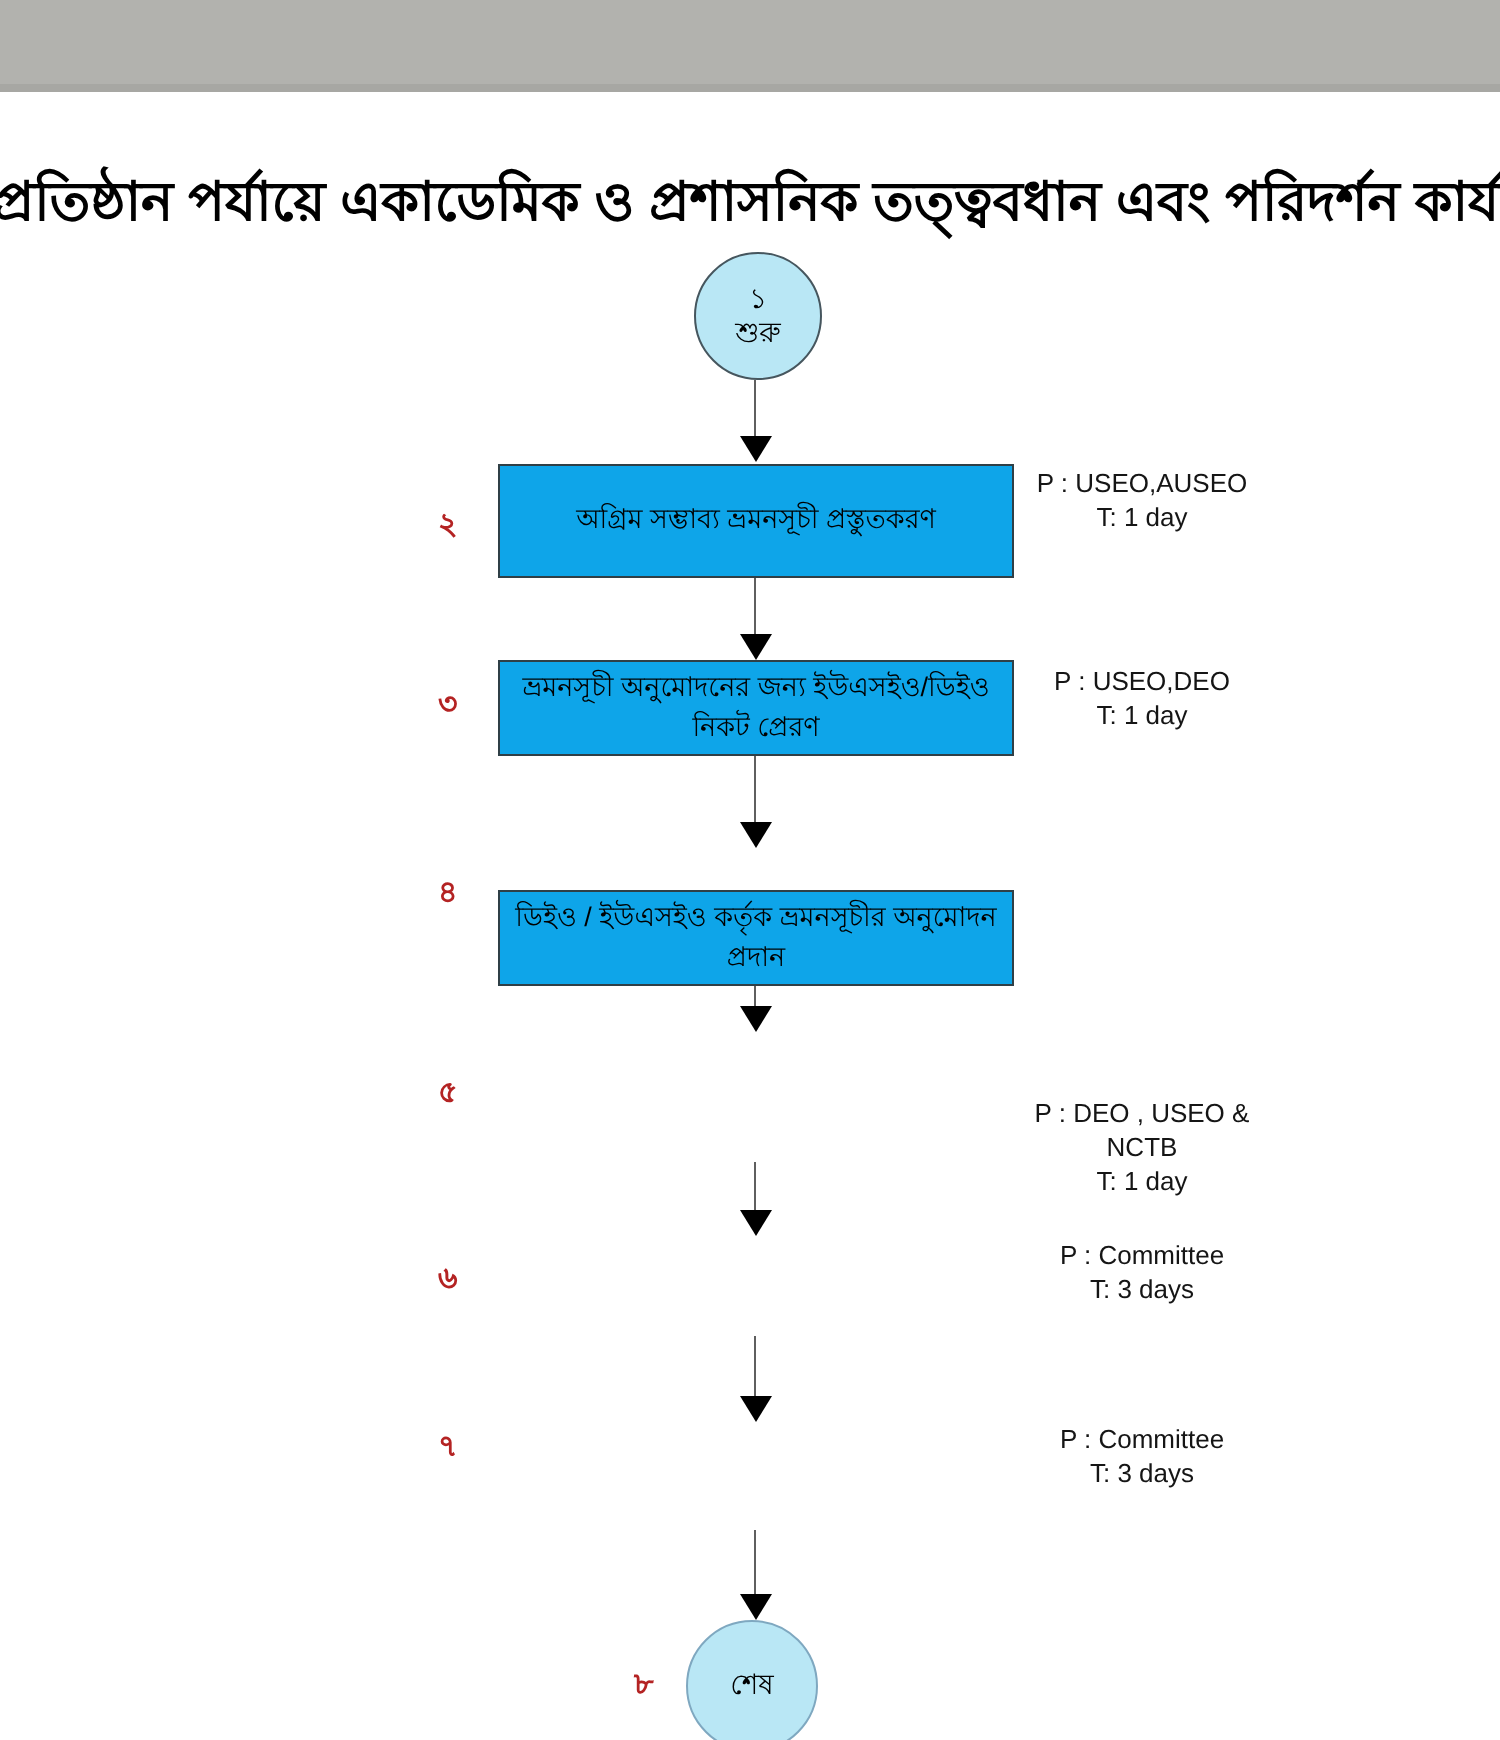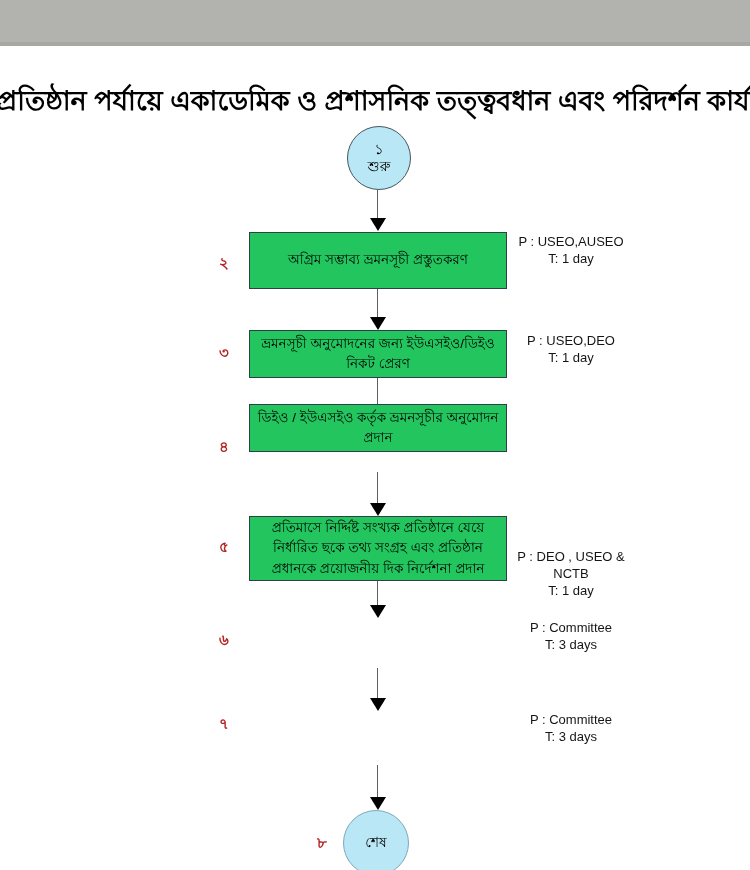--- a/index.html
+++ b/index.html
@@ -29,28 +29,28 @@
   .l5 { top:581px; height:24px; } .l6 { top:668px; height:30px; }
   .l7 { top:765px; height:32px; }
   .arrowhead {
     position:absolute; left:370px; width:0; height:0;
     border-left:8px solid transparent; border-right:8px solid transparent;
     border-top:13px solid #000;
   }
   .h1 { top:218px; } .h2 { top:317px; } .h3 { top:411px; } .h4 { top:503px; }
   .h5 { top:605px; } .h6 { top:698px; } .h7 { top:797px; }
   .box {
-    position:absolute; left:249px; width:258px; background:#22c55e;
+    position:absolute; left:249px; width:258px; background:#0ea5e9;
     border:1px solid #2f3f46; box-sizing:border-box;
     display:flex; align-items:center; justify-content:center;
     text-align:center; font-size:13.5px; line-height:1.5; color:#000; padding:2px 6px;
   }
   .b2 { top:232px; height:57px; }
   .b3 { top:330px; height:48px; }
-  .b4 { top:404px; height:48px; }
+  .b4 { top:445px; height:48px; }
   .b5 { top:516px; height:65px; }
   .b6 { top:618px; height:50px; left:251px; width:251px; }
   .b7 { top:711px; height:54px; left:251px; width:251px; }
   .step-num {
     position:absolute; color:#b42323; font-weight:bold; font-size:15px; line-height:1;
   }
   .n2 { left:219px; top:255px; } .n3 { left:219px; top:345px; }
   .n4 { left:219px; top:439px; } .n5 { left:219px; top:539px; }
   .n6 { left:219px; top:632px; } .n7 { left:219px; top:716px; }
   .n8 { left:317px; top:835px; }
@@ -101,23 +101,20 @@
     <span>ভ্রমনসূচী অনুমোদনের জন্য ইউএসইও/ডিইও<br>নিকট প্রেরণ</span>
   </div>
   <div class="annotation a3">P : USEO,DEO<br>T: 1 day</div>
 
   <div class="step-num n4">৪</div>
   <div class="box b4">
     <span>ডিইও / ইউএসইও কর্তৃক ভ্রমনসূচীর অনুমোদন<br>প্রদান</span>
   </div>
 
   <div class="step-num n5">৫</div>
-  <div class="box b5">
-    <span>প্রতিমাসে নির্দ্দিষ্ট সংখ্যক প্রতিষ্ঠানে যেয়ে<br>নির্ধারিত ছকে তথ্য সংগ্রহ এবং প্রতিষ্ঠান<br>প্রধানকে প্রয়োজনীয় দিক নির্দেশনা প্রদান</span>
-  </div>
   <div class="annotation a5">P : DEO , USEO &amp;<br>NCTB<br>T: 1 day</div>
 
   <div class="step-num n6">৬</div>
   <div class="annotation a6">P : Committee<br>T: 3 days</div>
 
   <div class="step-num n7">৭</div>
   <div class="annotation a7">P : Committee<br>T: 3 days</div>
 
   <div class="step-num n8">৮</div>
   <div class="circle-node end-circle">

